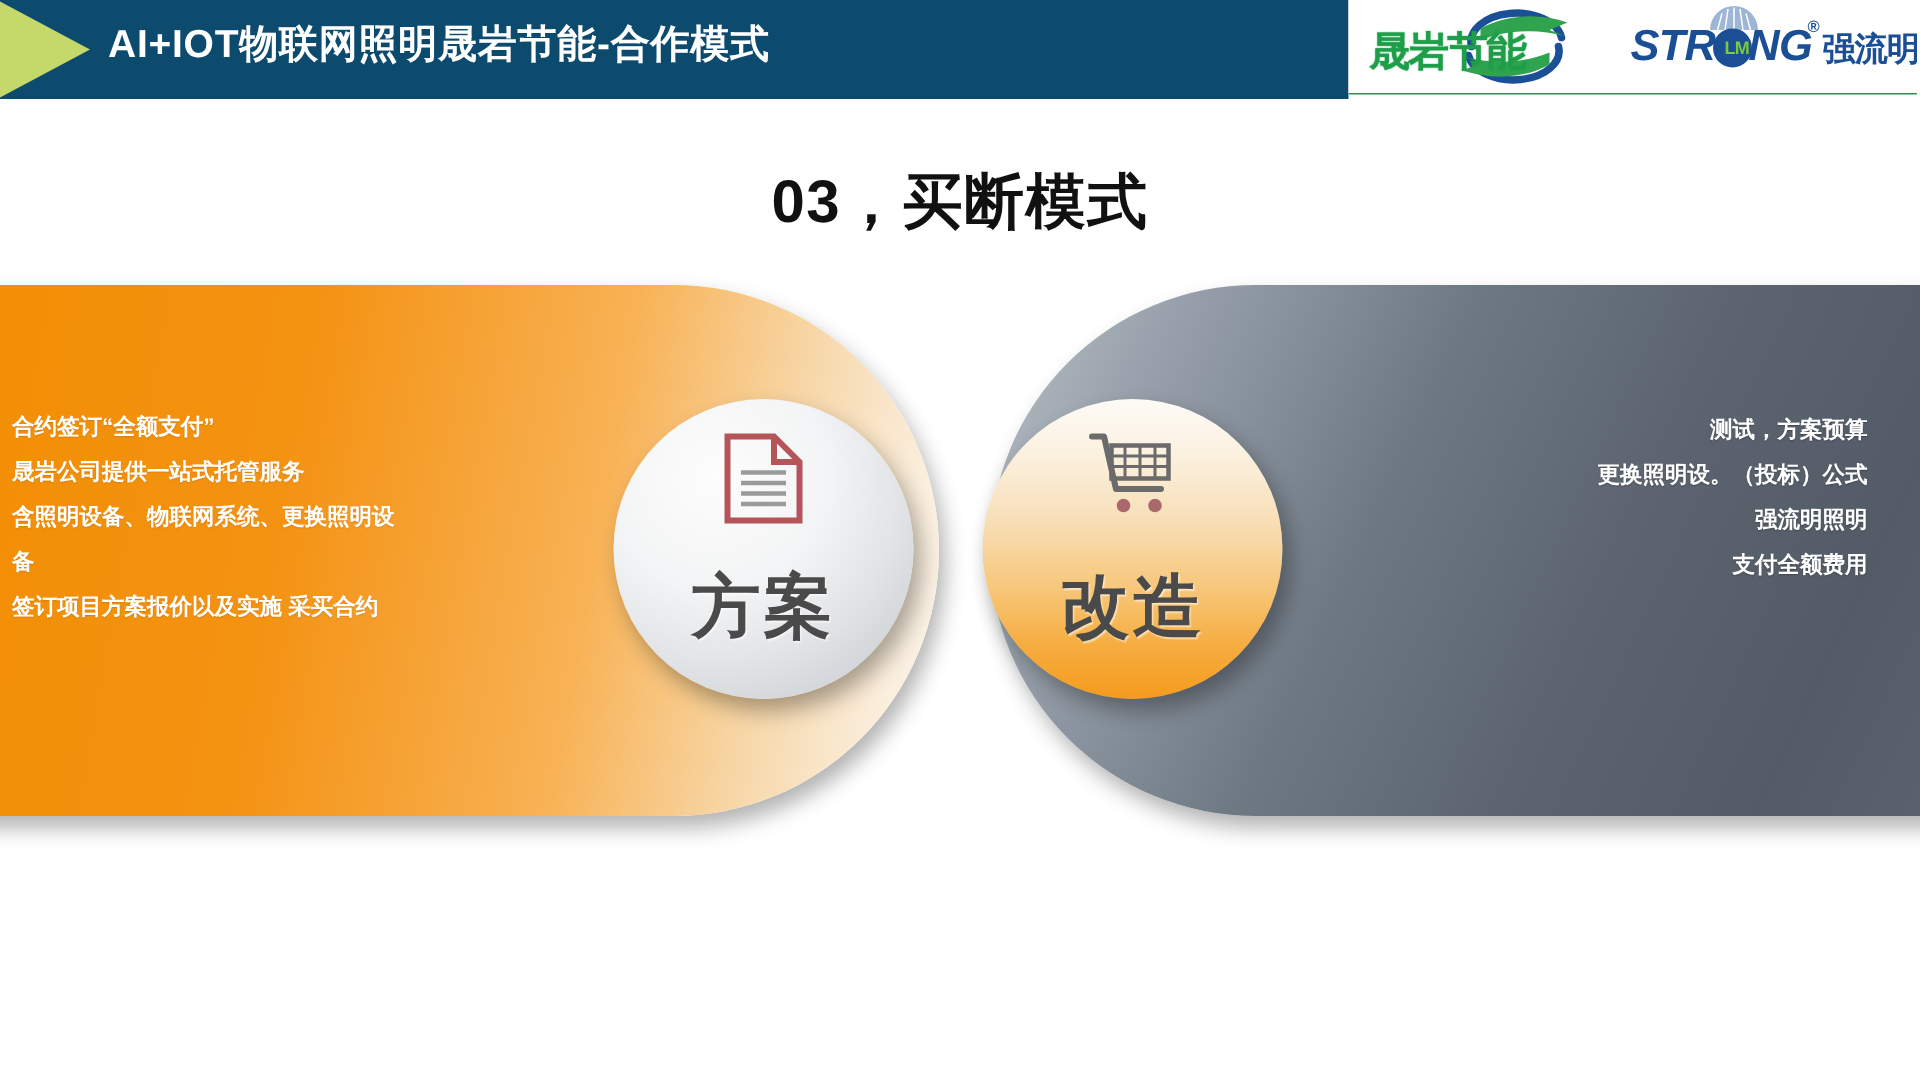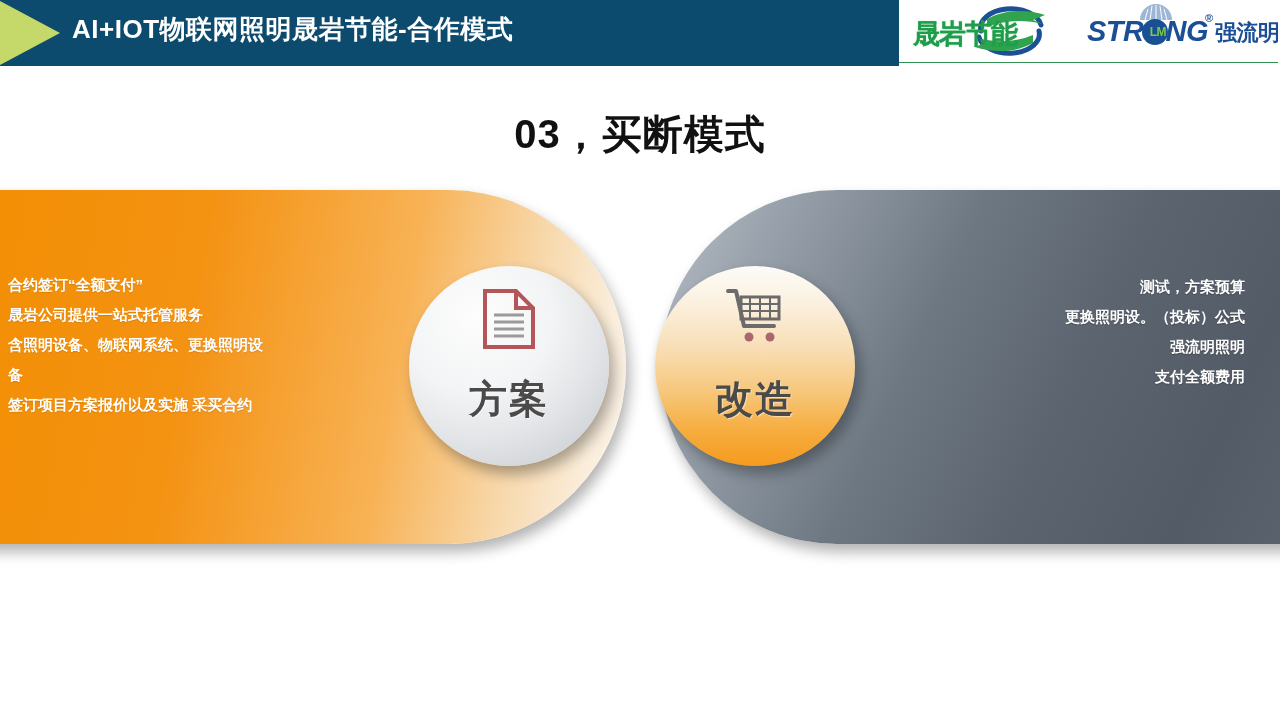--- a/index.html
+++ b/index.html
@@ -180,21 +180,21 @@
     left: 655px; top: 266px;
     background: linear-gradient(180deg,
       #fdfbf7 0%, #fbf1e0 18%, #f8dfb8 40%,
       #f7c87d 62%, #f6ad40 82%, #f59b1e 100%);
   }
   .circle-label {
     position: absolute;
     left: 0; width: 200px;
     top: 108px;
     text-align: center;
-    font-size: 38px;
+    font-size: 46px;
     font-weight: bold;
     color: #4a4a4a;
     letter-spacing: 2px;
     text-shadow: 1px 1px 1px rgba(255,255,255,0.55);
   }
   .circle-icon {
     position: absolute;
     left: 0; width: 200px;
     top: 22px;
     text-align: center;

